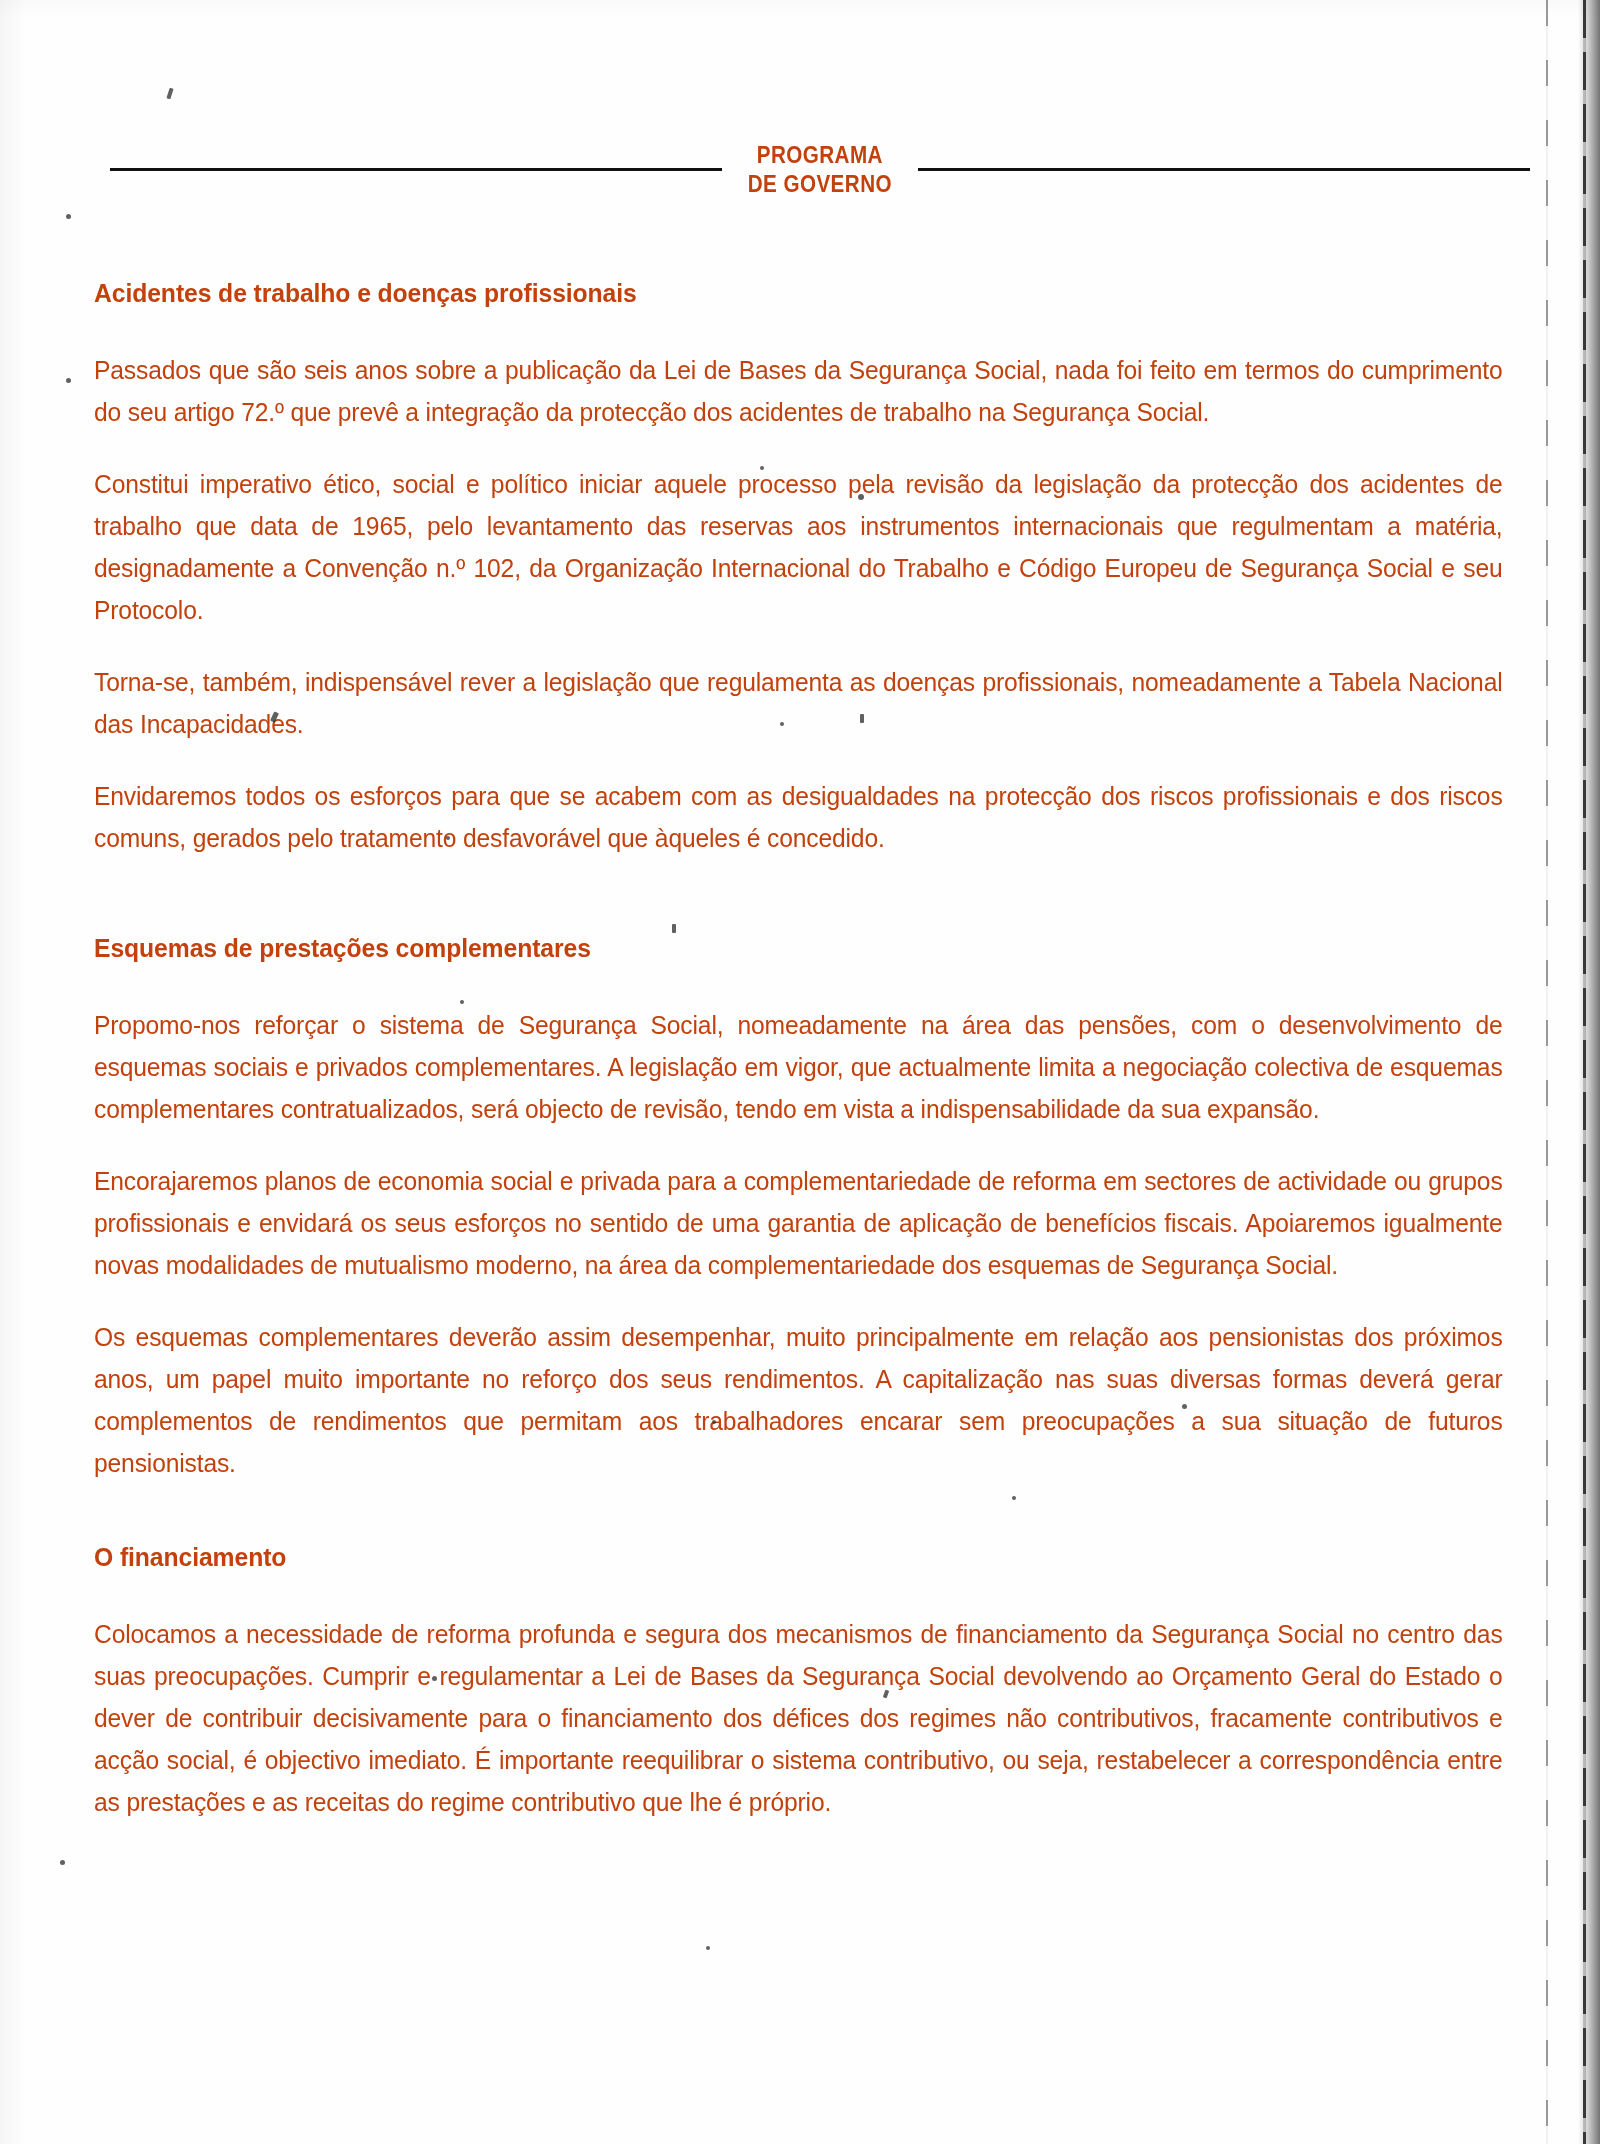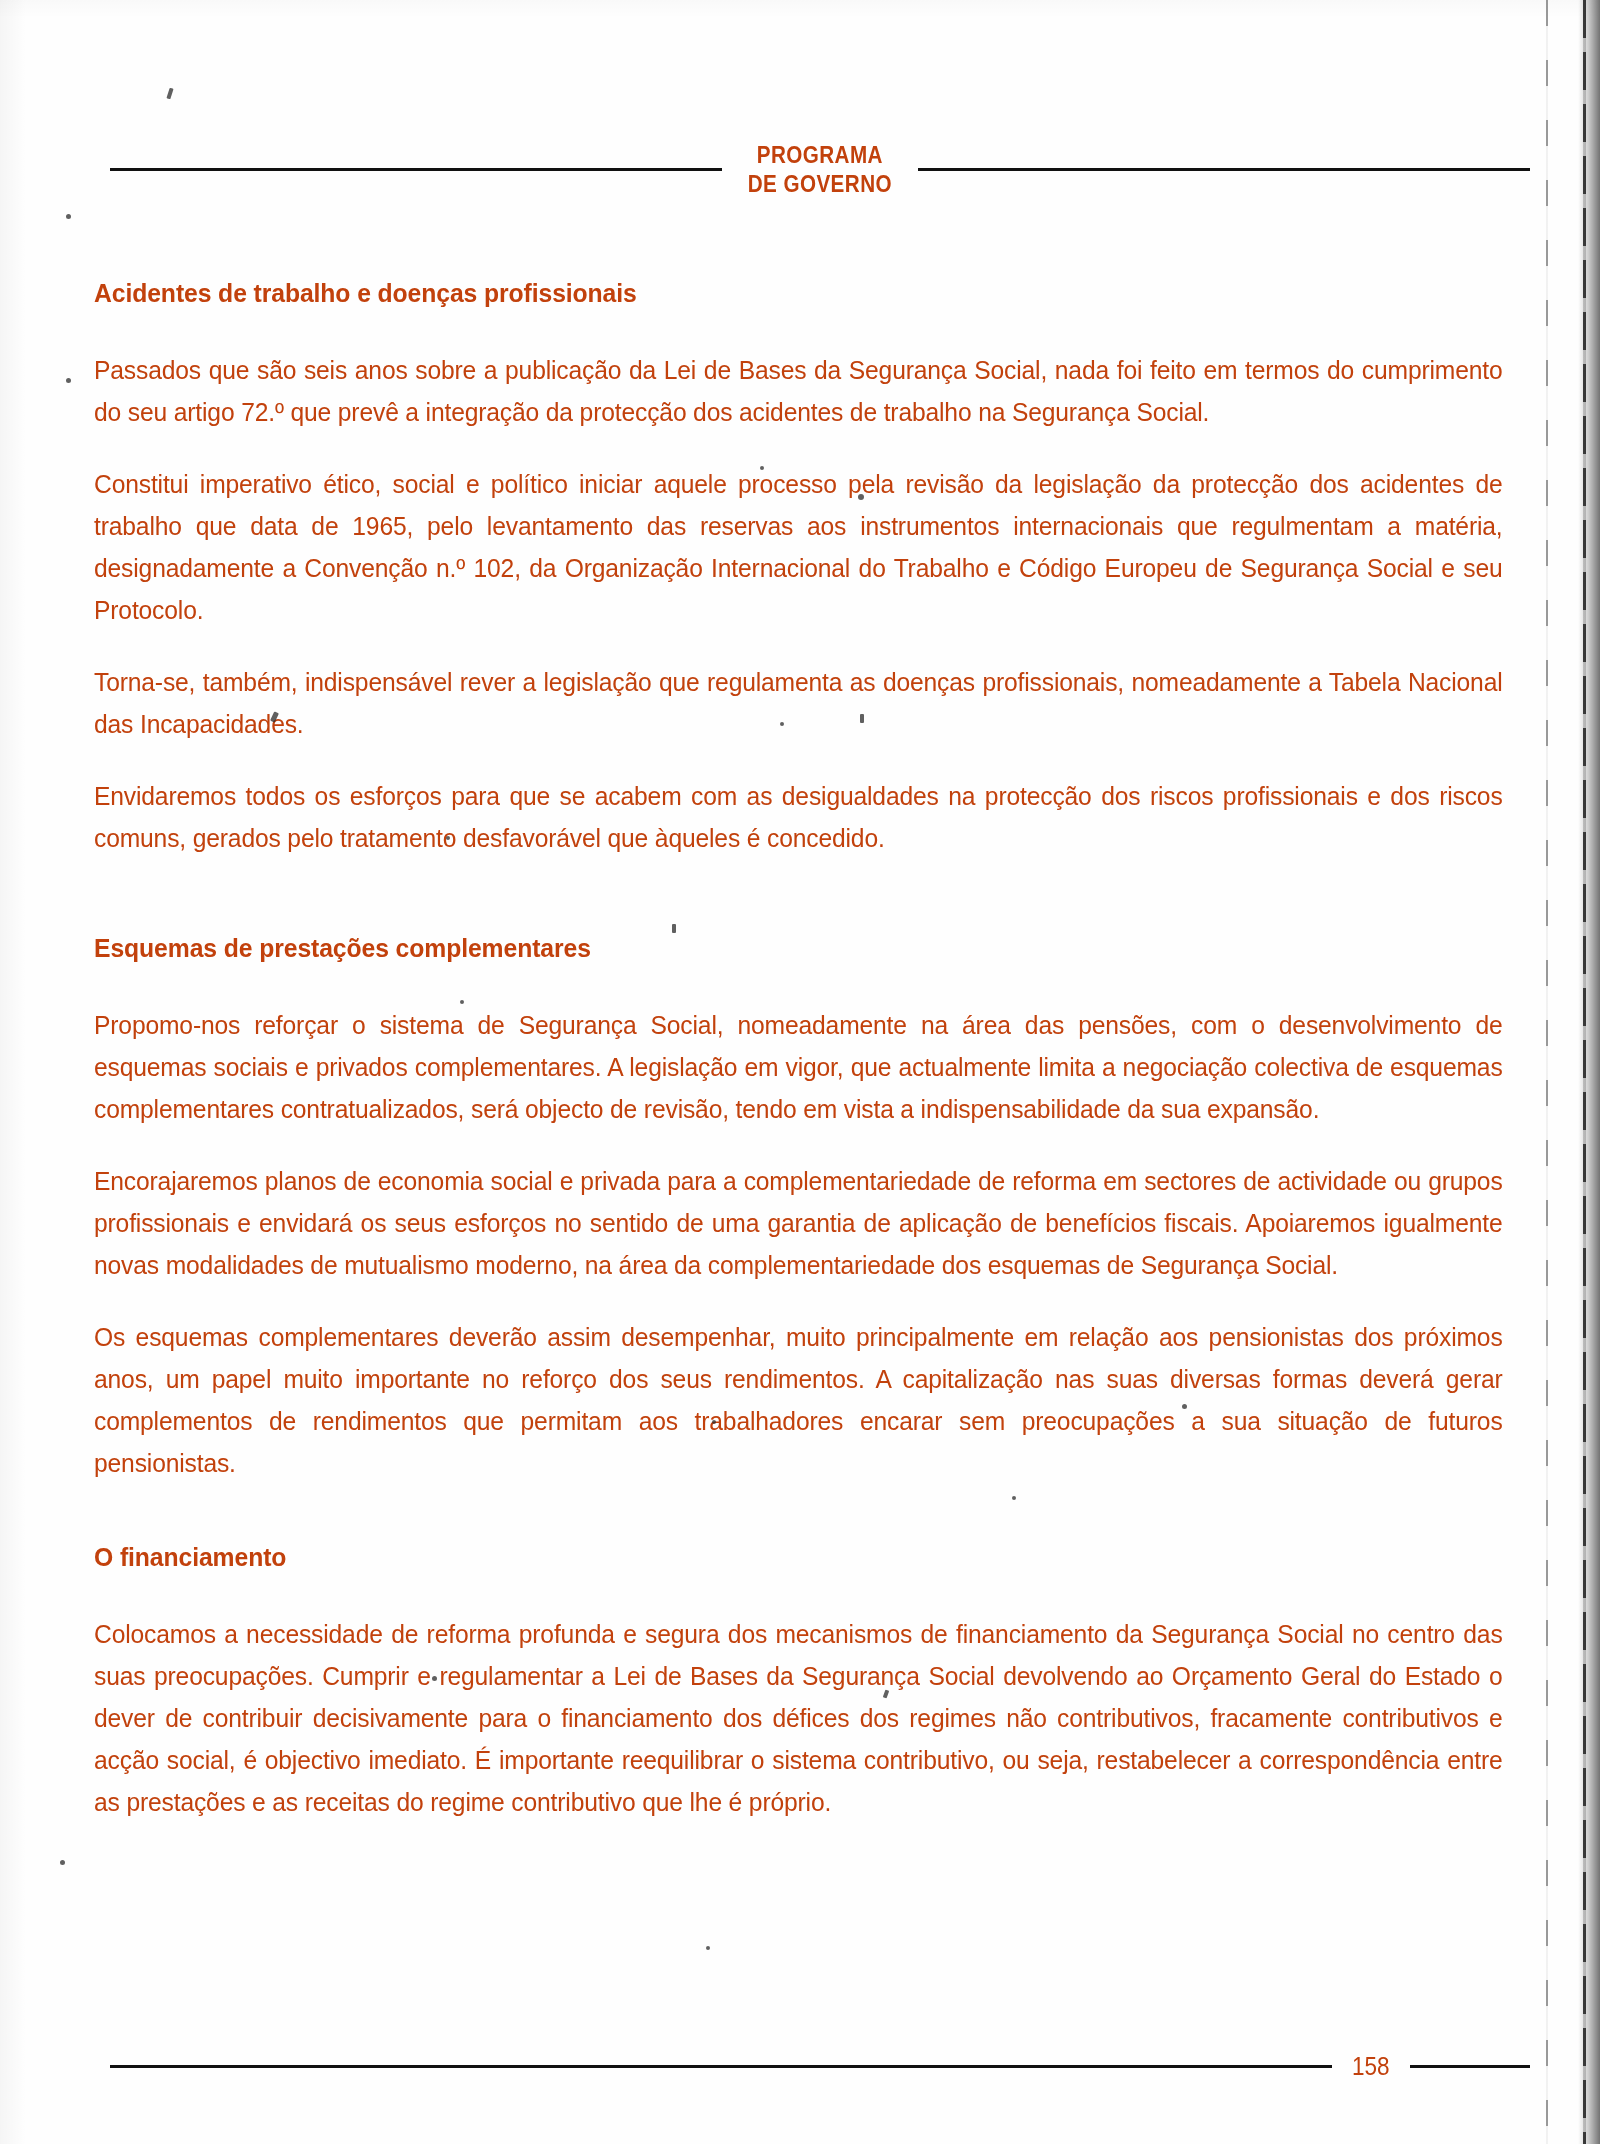--- a/index.html
+++ b/index.html
@@ -202,25 +202,20 @@
       <p class="body">Os esquemas complementares deverão assim desempenhar, muito principalmente em relação aos pensionistas dos próximos anos, um papel muito importante no reforço dos seus rendimentos. A capitalização nas suas diversas formas deverá gerar complementos de rendimentos que permitam aos trabalhadores encarar sem preocupações a sua situação de futuros pensionistas.</p>
 
       <div class="gap-lg"></div>
 
       <h2 class="sec">O financiamento</h2>
       <div class="gap-md"></div>
       <p class="body">Colocamos a necessidade de reforma profunda e segura dos mecanismos de financiamento da Segurança Social no centro das suas preocupações. Cumprir e regulamentar a Lei de Bases da Segurança Social devolvendo ao Orçamento Geral do Estado o dever de contribuir decisivamente para o financiamento dos défices dos regimes não contributivos, fracamente contributivos e acção social, é objectivo imediato. É importante reequilibrar o sistema contributivo, ou seja, restabelecer a correspondência entre as prestações e as receitas do regime contributivo que lhe é próprio.</p>
 
     </div>
 
-    <div class="footer">
-      <div class="rule left"></div>
-      <div class="folio">158</div>
-      <div class="rule right"></div>
-    </div>
 
     <div class="speck" style="left:168px; top:88px; width:4px; height:11px; border-radius:1px; transform:rotate(18deg);"></div>
     <div class="speck" style="left:66px;  top:214px; width:5px; height:5px;"></div>
     <div class="speck" style="left:66px;  top:378px; width:5px; height:5px;"></div>
     <div class="speck" style="left:858px; top:494px; width:6px; height:6px;"></div>
     <div class="speck" style="left:760px; top:466px; width:4px; height:4px;"></div>
     <div class="speck" style="left:272px; top:712px; width:5px; height:10px; border-radius:1px; transform:rotate(25deg);"></div>
     <div class="speck" style="left:860px; top:714px; width:4px; height:9px; border-radius:1px;"></div>
     <div class="speck" style="left:780px; top:722px; width:4px; height:4px;"></div>
     <div class="speck" style="left:446px; top:836px; width:4px; height:4px;"></div>

